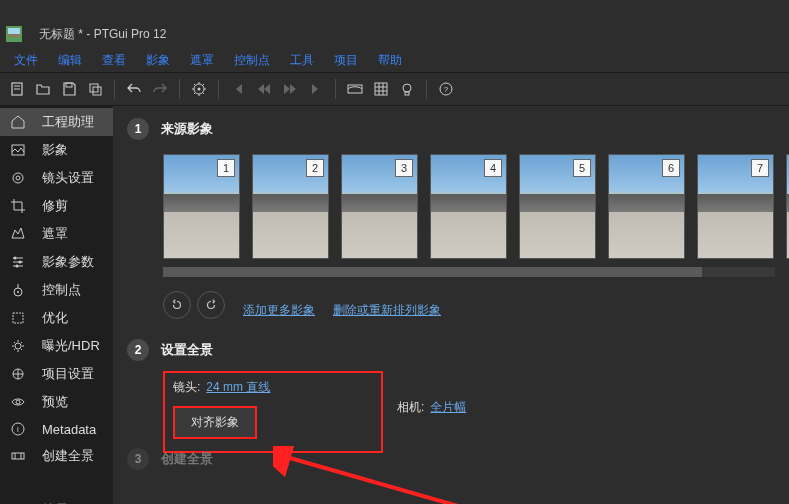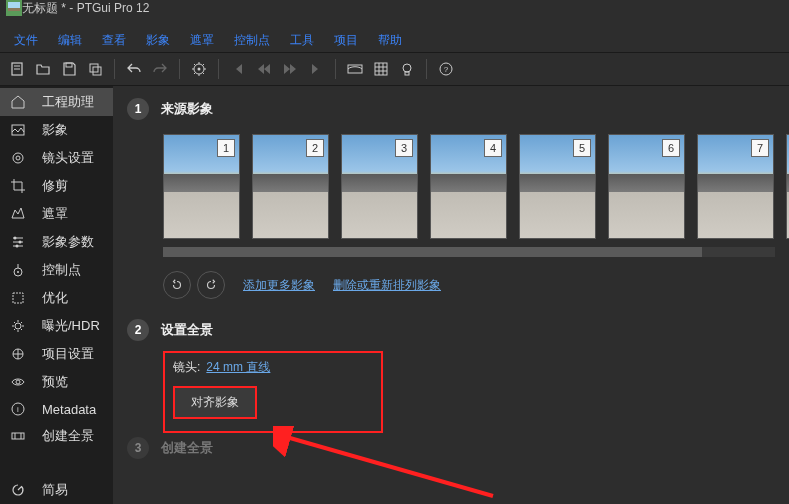--- a/index.html
+++ b/index.html
@@ -1,18 +1,18 @@
 <!DOCTYPE html>
 <html><head>
 <meta charset="utf-8">
 <style>
 * { margin: 0; padding: 0; box-sizing: border-box; font-family: "Microsoft YaHei", sans-serif; }
 body { background: #2d2d2d; color: #ddd; width: 789px; height: 504px; overflow: hidden; position: relative; }
 
-.titlebar { height: 28px; background: #2d2d2d; display: flex; align-items: flex-start; padding: 0 6px; font-size: 12px; color: #ccc; gap: 0; }
+.titlebar { height: 28px; background: #2d2d2d; display: flex; align-items: center; padding: 0 6px; font-size: 12px; color: #ccc; gap: 17px; margin-top: 20px; }
 .titlebar .app-icon { width: 16px; height: 16px; }
 
 .menubar { height: 24px; background: #2d2d2d; display: flex; align-items: center; padding: 0 4px; font-size: 12px; color: #3b82f6; }
 .menubar .menu-item { padding: 2px 10px; cursor: pointer; }
 
 .toolbar { height: 34px; background: #2d2d2d; display: flex; align-items: center; padding: 0 6px; border-top: 1px solid #1a1a1a; border-bottom: 1px solid #1a1a1a; }
 .toolbar .tb-group { display: flex; align-items: center; gap: 4px; }
 .toolbar .sep { width: 1px; height: 20px; background: #4a4a4a; margin: 0 8px; }
 .toolbar .tb-btn { width: 22px; height: 22px; display: flex; align-items: center; justify-content: center; cursor: pointer; color: #ccc; fill: #ccc; }
 .toolbar .tb-btn.disabled svg { fill: #666; color: #666; }
@@ -36,21 +36,21 @@
 
 .thumbs { display: flex; gap: 12px; margin: 14px 0 8px 36px; }
 .thumb { width: 77px; height: 105px; background: linear-gradient(to bottom, #6ba3d4 0%, #9bc5e8 35%, #b8c8c0 38%, #a8a090 42%, #c0bcb4 55%, #d0ccc4 100%); border: 1px solid #555; position: relative; cursor: pointer; flex-shrink: 0; }
 .thumb .building { position: absolute; left: 0; right: 0; top: 38%; height: 18px; background: linear-gradient(to bottom, #5a5a5a, #7a7a7a); }
 .thumb .num-badge { position: absolute; top: 4px; right: 4px; width: 18px; height: 18px; background: #f8f8f8; border: 1px solid #666; color: #333; font-size: 11px; display: flex; align-items: center; justify-content: center; }
 .thumb.last { width: 40px; }
 
 .scroll-track { height: 10px; background: #3a3a3a; margin: 8px 0 14px 36px; position: relative; cursor: pointer; }
 .scroll-thumb { position: absolute; left: 0; width: 88%; height: 100%; background: #5a5a5a; }
 
-.round-controls { display: flex; align-items: center; gap: 18px; margin-left: 36px; margin-bottom: 20px; }
+.round-controls { display: flex; align-items: flex-end; gap: 18px; margin-left: 36px; margin-bottom: 20px; }
 .round-btn { width: 28px; height: 28px; border: 1px solid #555; border-radius: 50%; display: flex; align-items: center; justify-content: center; cursor: pointer; }
 .round-btn svg { width: 14px; height: 14px; fill: #ccc; }
 .link { color: #6aa8e8; text-decoration: underline; font-size: 12px; cursor: pointer; }
 
 .step2-box { border: 2px solid #ff2020; padding: 6px 8px 12px 8px; margin-left: 36px; margin-bottom: 4px; width: 220px; }
 .lens-row { display: flex; align-items: center; gap: 6px; font-size: 12px; margin-bottom: 10px; }
 .lens-row .lbl { color: #ddd; white-space: nowrap; }
 .align-btn { padding: 6px 16px; background: #3a3a3a; border: 2px solid #ff2020; color: #ddd; font-size: 12px; cursor: pointer; display: inline-block; }
 .camera-row { display: flex; align-items: center; gap: 6px; font-size: 12px; margin-left: 270px; margin-top: -58px; margin-bottom: 32px; }
 
@@ -355,20 +355,24 @@
       <div class="step-title">设置全景</div>
     </div>
 
     <div class="step2-box">
       <div class="lens-row">
         <span class="lbl">镜头:</span>
         <span class="link">24 mm 直线</span>
       </div>
       <div class="align-btn">对齐影象</div>
     </div>
+    <div class="camera-row">
+      <span class="lbl">相机:</span>
+      <span class="link">全片幅</span>
+    </div>
 
     <div class="step-row" style="margin-top:0">
       <div class="step-num inactive">3</div>
       <div class="step-title inactive">创建全景</div>
     </div>
 
     <svg class="arrow-svg" style="left:160px; top:340px; width:230px; height:80px;">
       <defs>
           <marker id="ah" markerWidth="10" markerHeight="10" refX="2" refY="5" orient="auto">
             <path d="M0,0 L10,5 L0,10 z" fill="#ff2020"></path>

